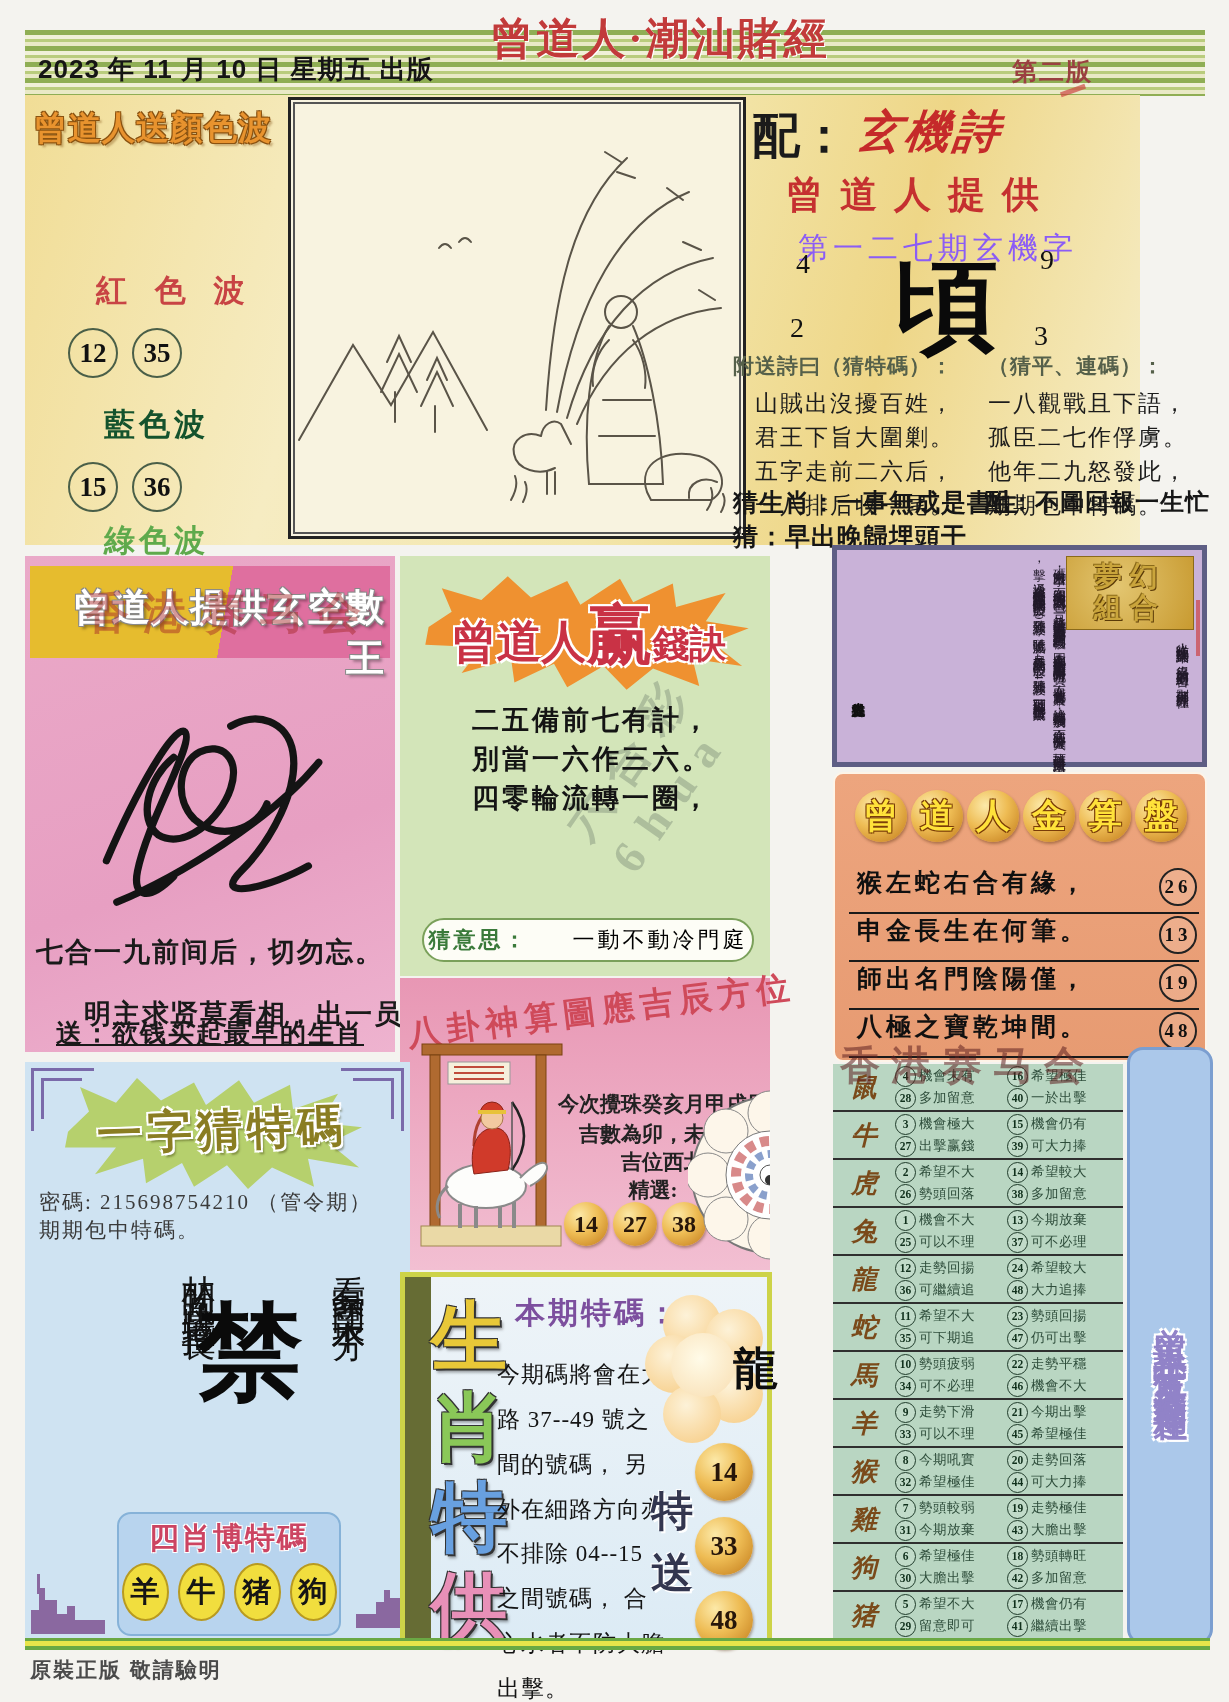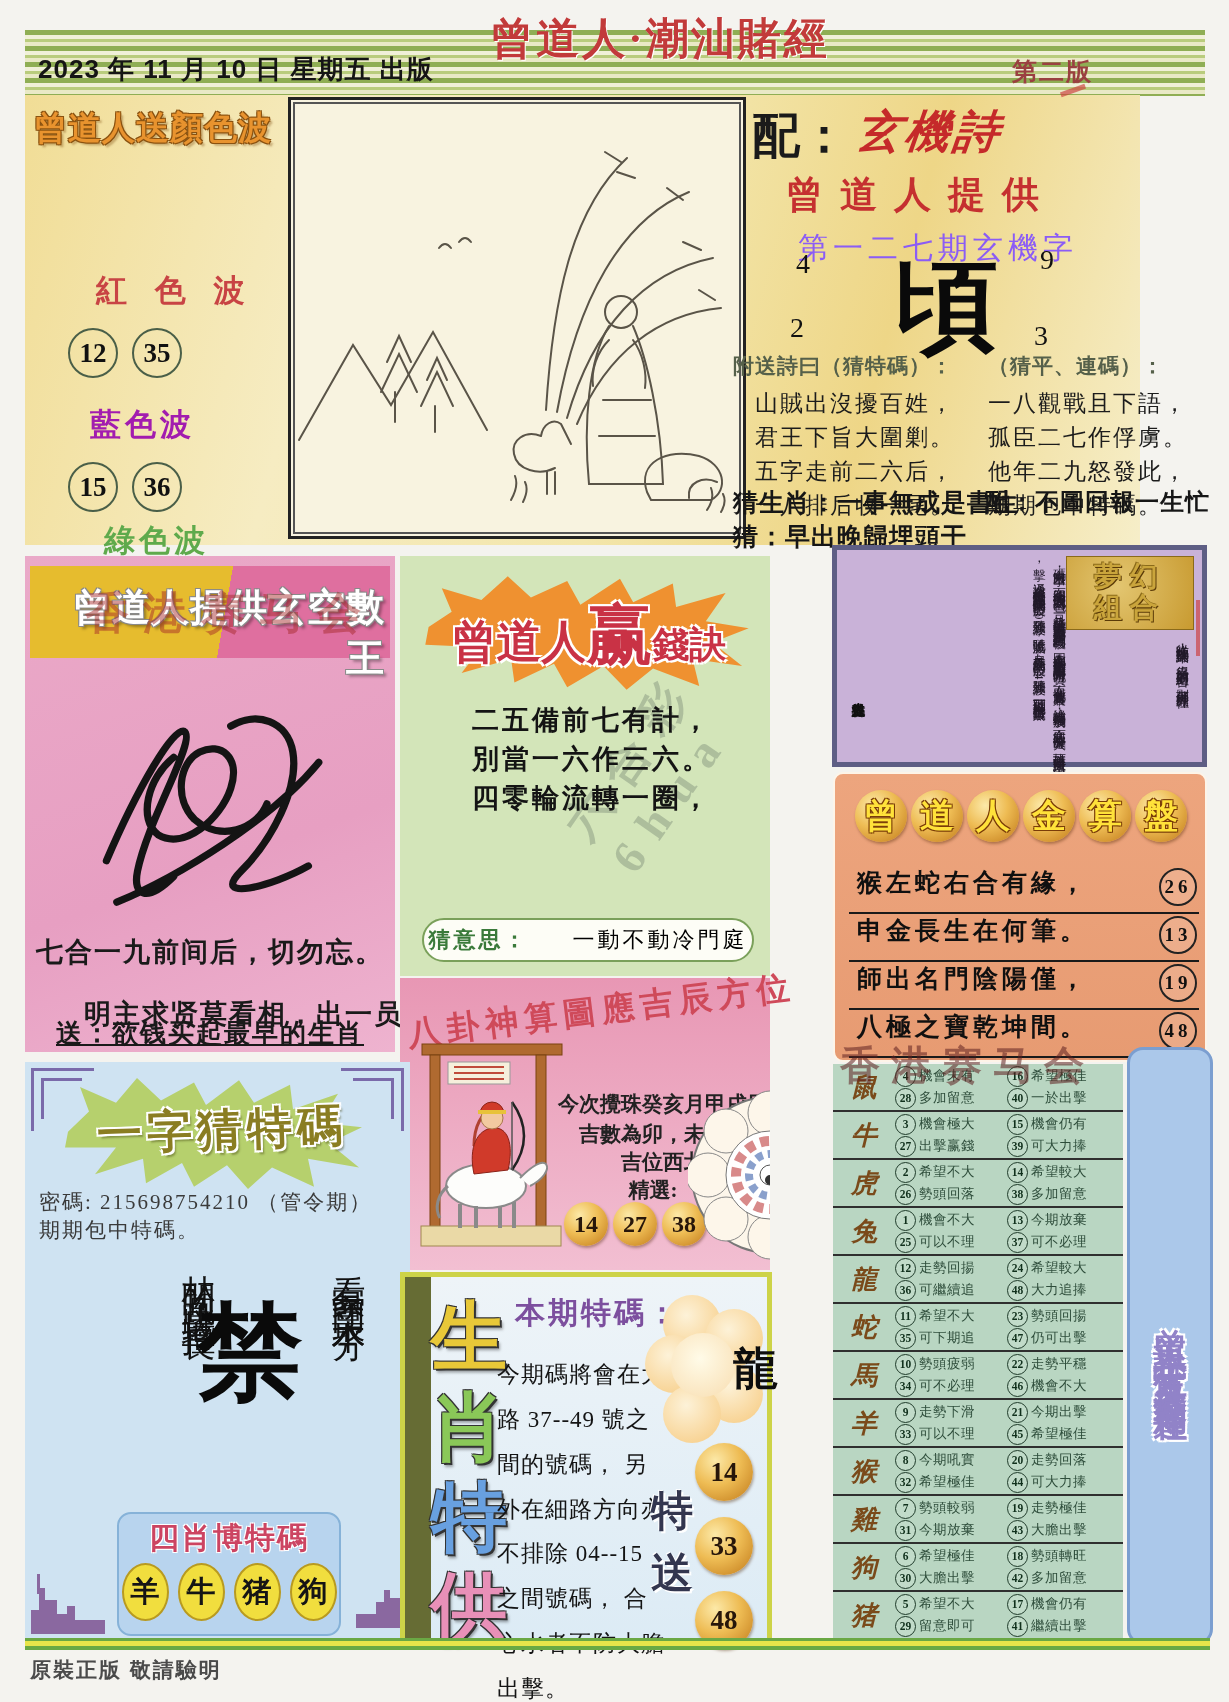--- a/index.html
+++ b/index.html
@@ -144,21 +144,21 @@
   <div class="abs" id="edition">第二版</div>
 
   <div class="abs" id="topblock"></div>
 
   <div class="abs" id="cw-title">曾道人送顏色波</div>
   <div class="abs cw-label" style="left:96px;top:270px;color:#c84444;">紅 色 波</div>
   <div class="abs cw-nums" style="left:68px;top:328px;">
     <div class="num-circle">12</div>
     <div class="num-circle">35</div>
   </div>
-  <div class="abs cw-label" style="left:90px;top:404px;color:#a21caf;letter-spacing:4px;">藍色波</div>
+  <div class="abs cw-label" style="left:104px;top:404px;color:#14532d;letter-spacing:4px;">藍色波</div>
   <div class="abs cw-nums" style="left:68px;top:462px;">
     <div class="num-circle">15</div>
     <div class="num-circle">36</div>
   </div>
   <div class="abs cw-label" style="left:104px;top:520px;color:#5faa4c;letter-spacing:4px;">綠色波</div>
   <div class="abs cw-nums" style="left:68px;top:572px;">
     <div class="num-circle">17</div>
     <div class="num-circle">28</div>
   </div>
 

